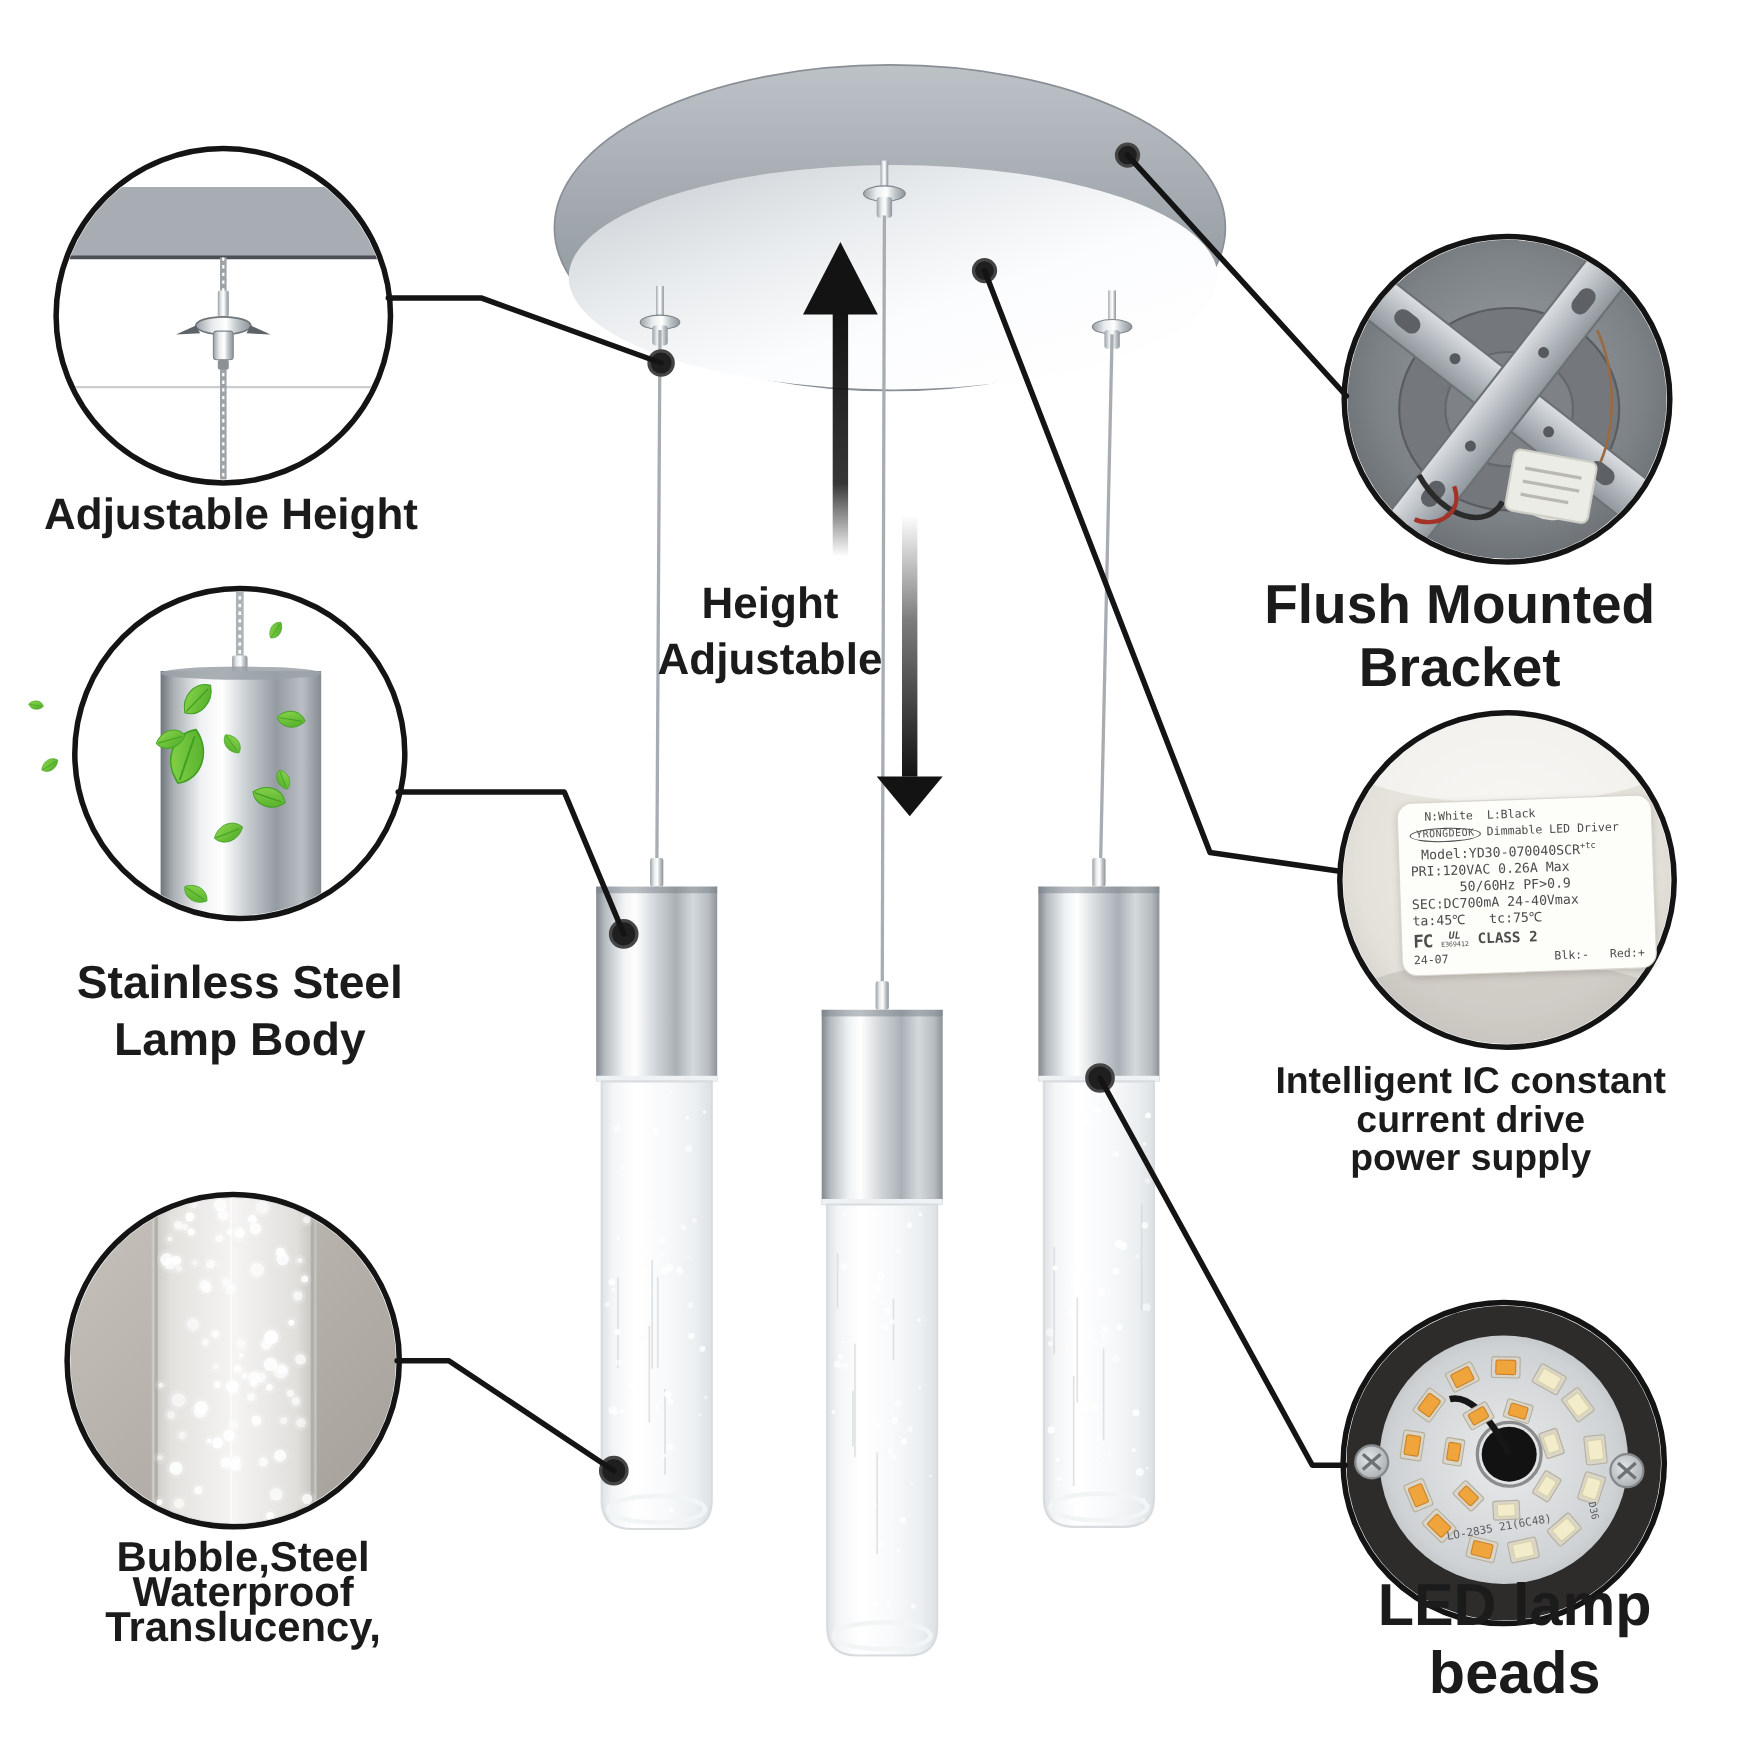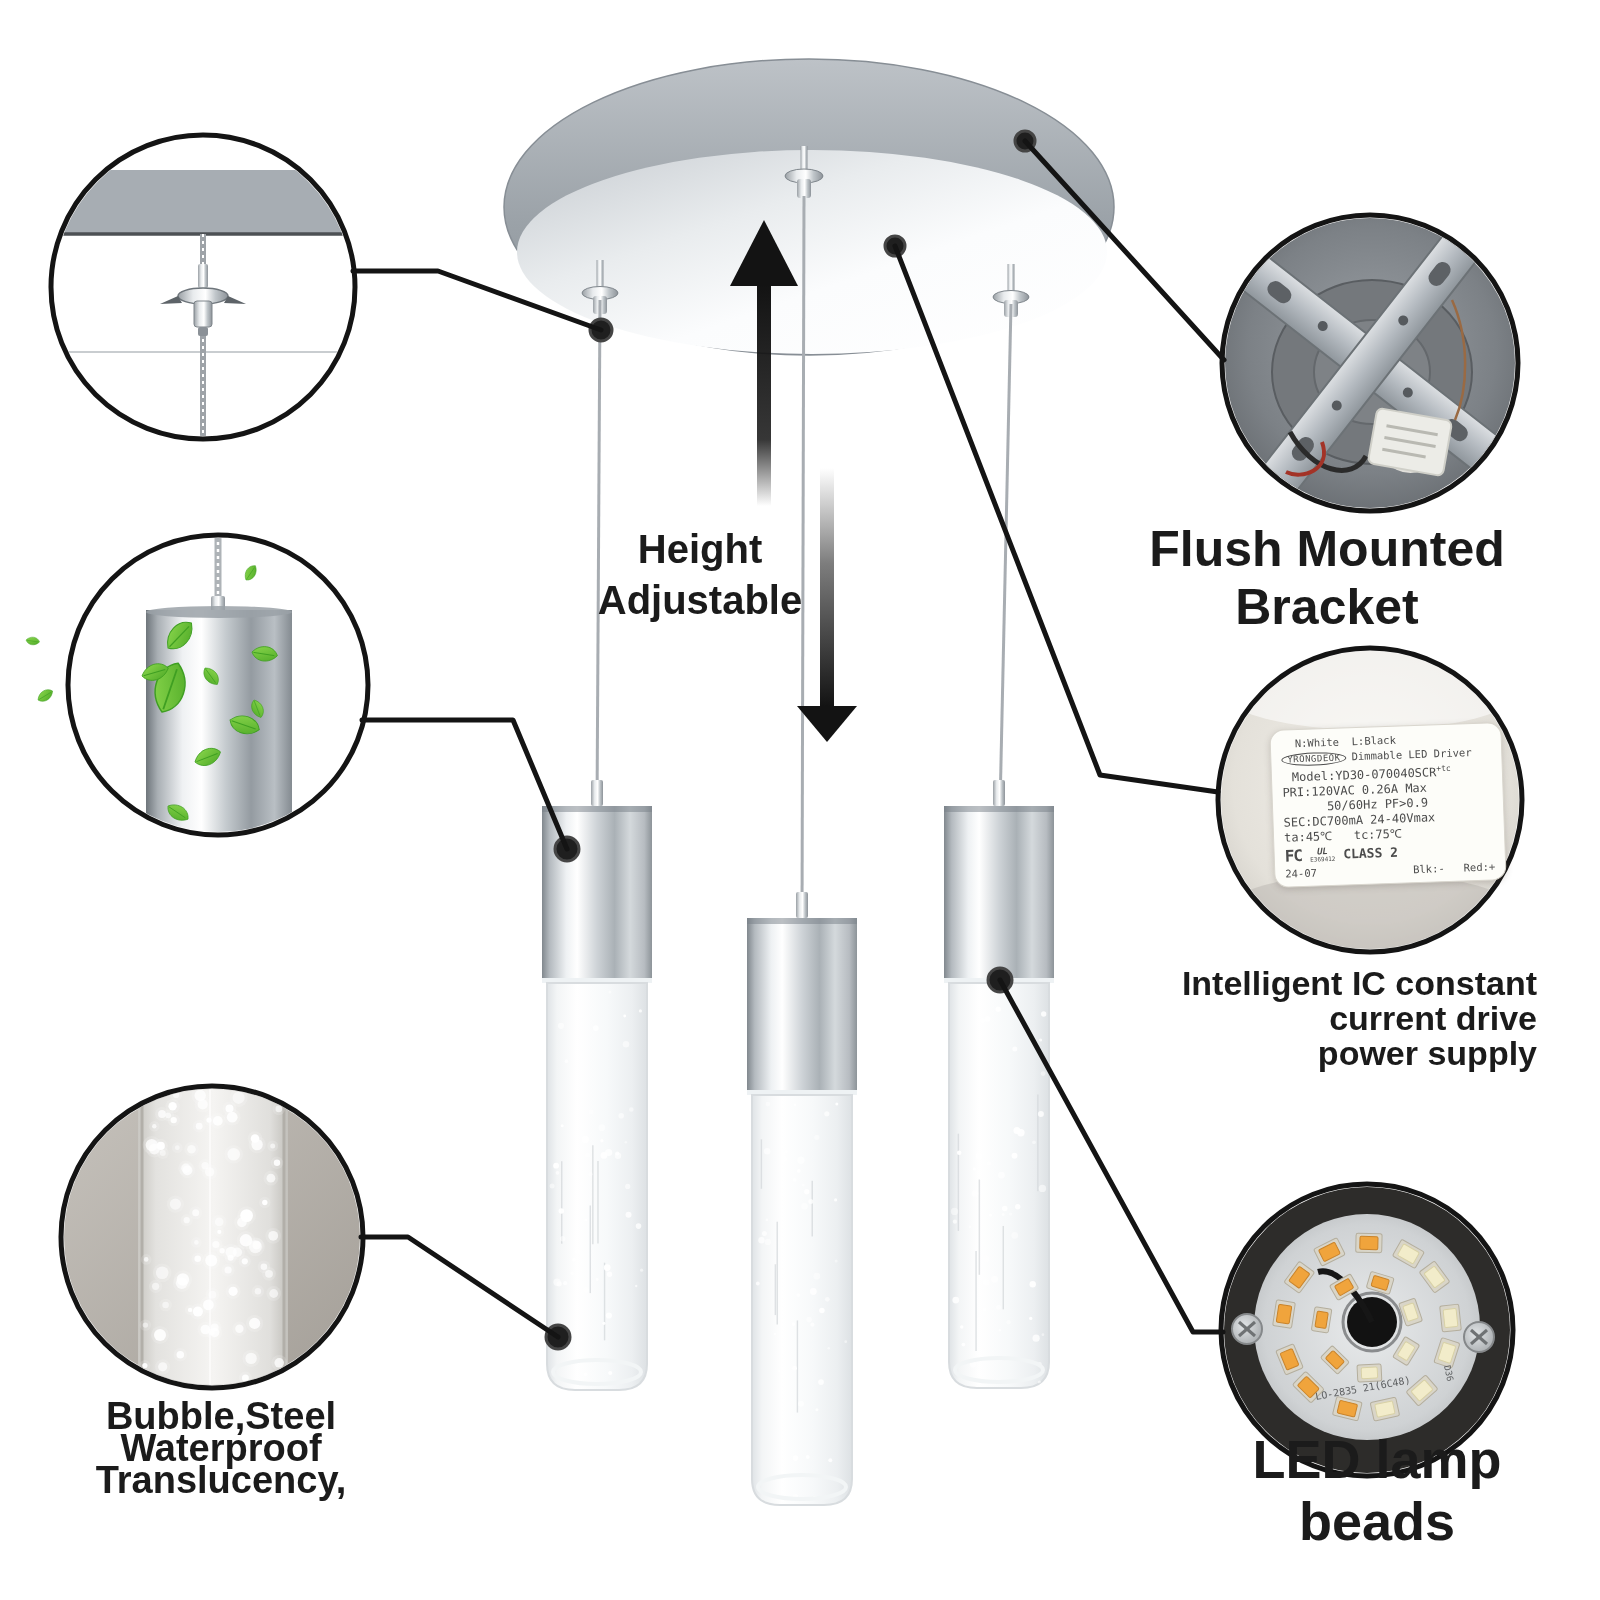--- a/index.html
+++ b/index.html
@@ -6,21 +6,21 @@
   .canvas{position:relative;width:1600px;height:1600px;background:#ffffff;overflow:hidden;
           font-family:"Liberation Sans",sans-serif;}
   svg{position:absolute;left:0;top:0;}
   .lbl{position:absolute;color:#1b1b1b;font-weight:bold;text-align:center;
        font-family:"Liberation Sans",sans-serif;}
   .lbl div{white-space:nowrap;}
   .lbl-adjheight{left:10px;top:446px;width:400px;font-size:40px;}
   .lbl-heightnote{left:550px;top:524px;width:300px;font-size:40px;line-height:51px;}
   .lbl-flush{left:1127px;top:520px;width:400px;font-size:50px;}
   .lbl-stainless{left:18px;top:867px;width:400px;font-size:42px;line-height:52px;}
-  .lbl-driver{left:1137px;top:966px;width:400px;font-size:34px;line-height:35px;text-align:right;}
+  .lbl-driver{left:1137px;top:966px;width:400px;font-size:34px;line-height:35px;}
   .lbl-crystal{left:21px;top:1400px;width:400px;font-size:38px;line-height:32px;}
   .lbl-beads{left:1177px;top:1428px;width:400px;font-size:54px;}
 
   .driver-label{position:absolute;left:1272px;top:726px;width:232px;height:158px;
       transform:rotate(-2deg);background:#fdfdf9;border:1px solid #d9d6ce;border-radius:14px;
       box-shadow:0 2px 6px rgba(90,85,75,.25);color:#4c4c4c;
       font-family:"DejaVu Sans Mono",monospace;padding:6px 8px 4px 10px;box-sizing:border-box;}
   .dl-row{white-space:pre;line-height:15px;font-size:12px;}
   .dl-wires{font-size:10.5px;padding-left:14px;line-height:14px;}
   .dl-brand{font-size:10.5px;line-height:16px;}
@@ -798,28 +798,33 @@
   <g fill="none" stroke="#141414" stroke-width="5">
     <circle cx="203" cy="287" r="152"></circle>
     <circle cx="218" cy="685" r="150"></circle>
     <circle cx="212" cy="1237" r="151"></circle>
     <circle cx="1370" cy="363" r="148"></circle>
     <circle cx="1370" cy="800" r="152"></circle>
     <circle cx="1367" cy="1330" r="146"></circle>
   </g>
 </svg>
 
+<div class="lbl lbl-adjheight">Adjustable Height</div>
 
 <div class="lbl lbl-heightnote">
   <div>Height</div>
   <div>Adjustable</div>
 </div>
 
 <div class="lbl lbl-flush">Flush Mounted Bracket</div>
 
+<div class="lbl lbl-stainless">
+  <div>Stainless Steel</div>
+  <div>Lamp Body</div>
+</div>
 
 <div class="lbl lbl-driver">
   <div>Intelligent IC constant</div>
   <div>current drive</div>
   <div>power supply</div>
 </div>
 
 <div class="lbl lbl-crystal">
   <div>Bubble,Steel</div>
   <div>Waterproof</div>

